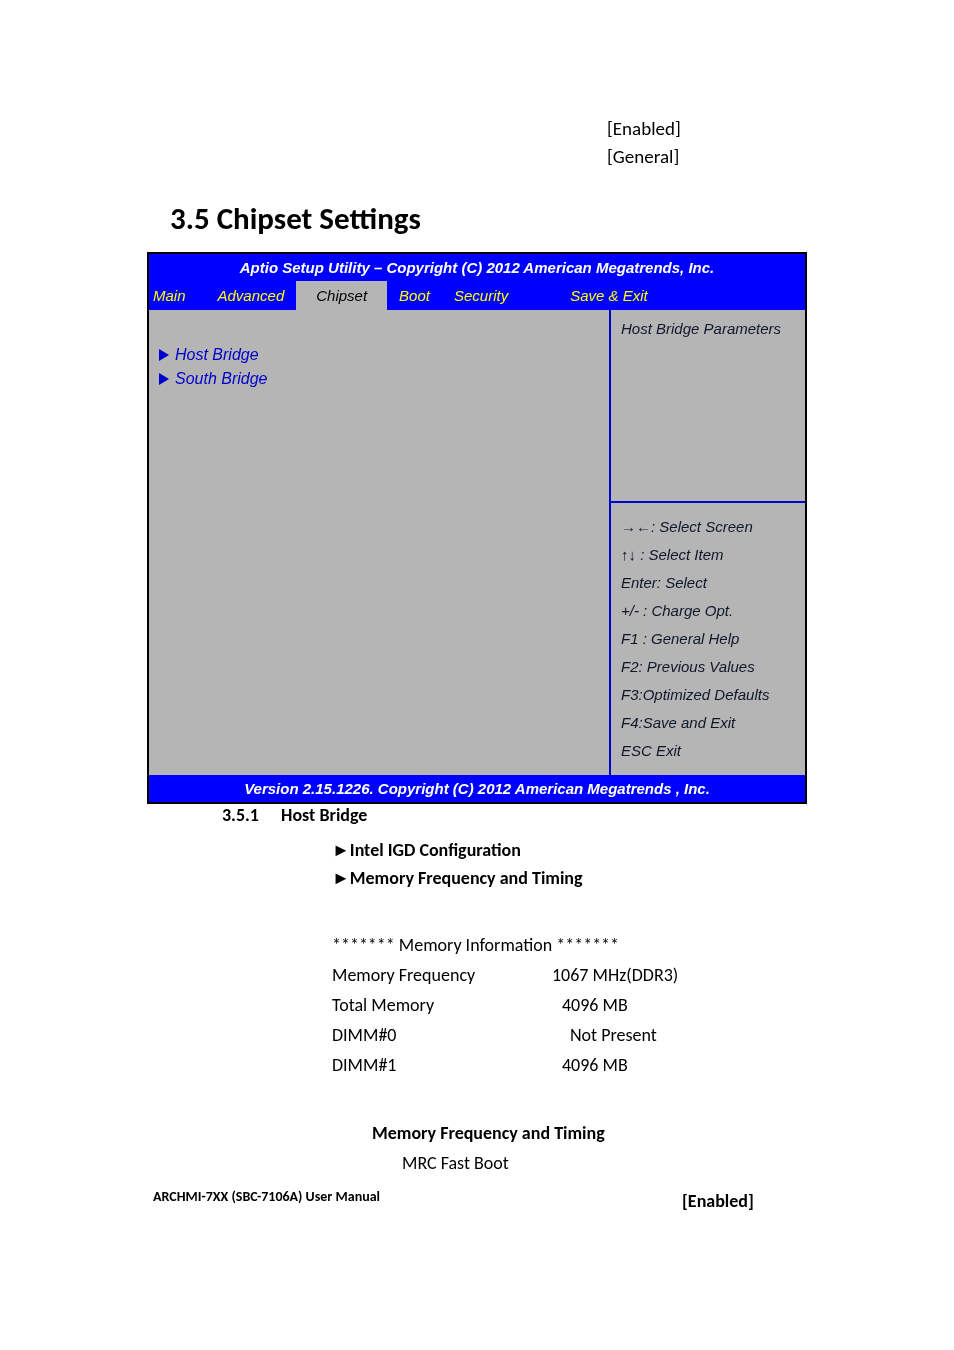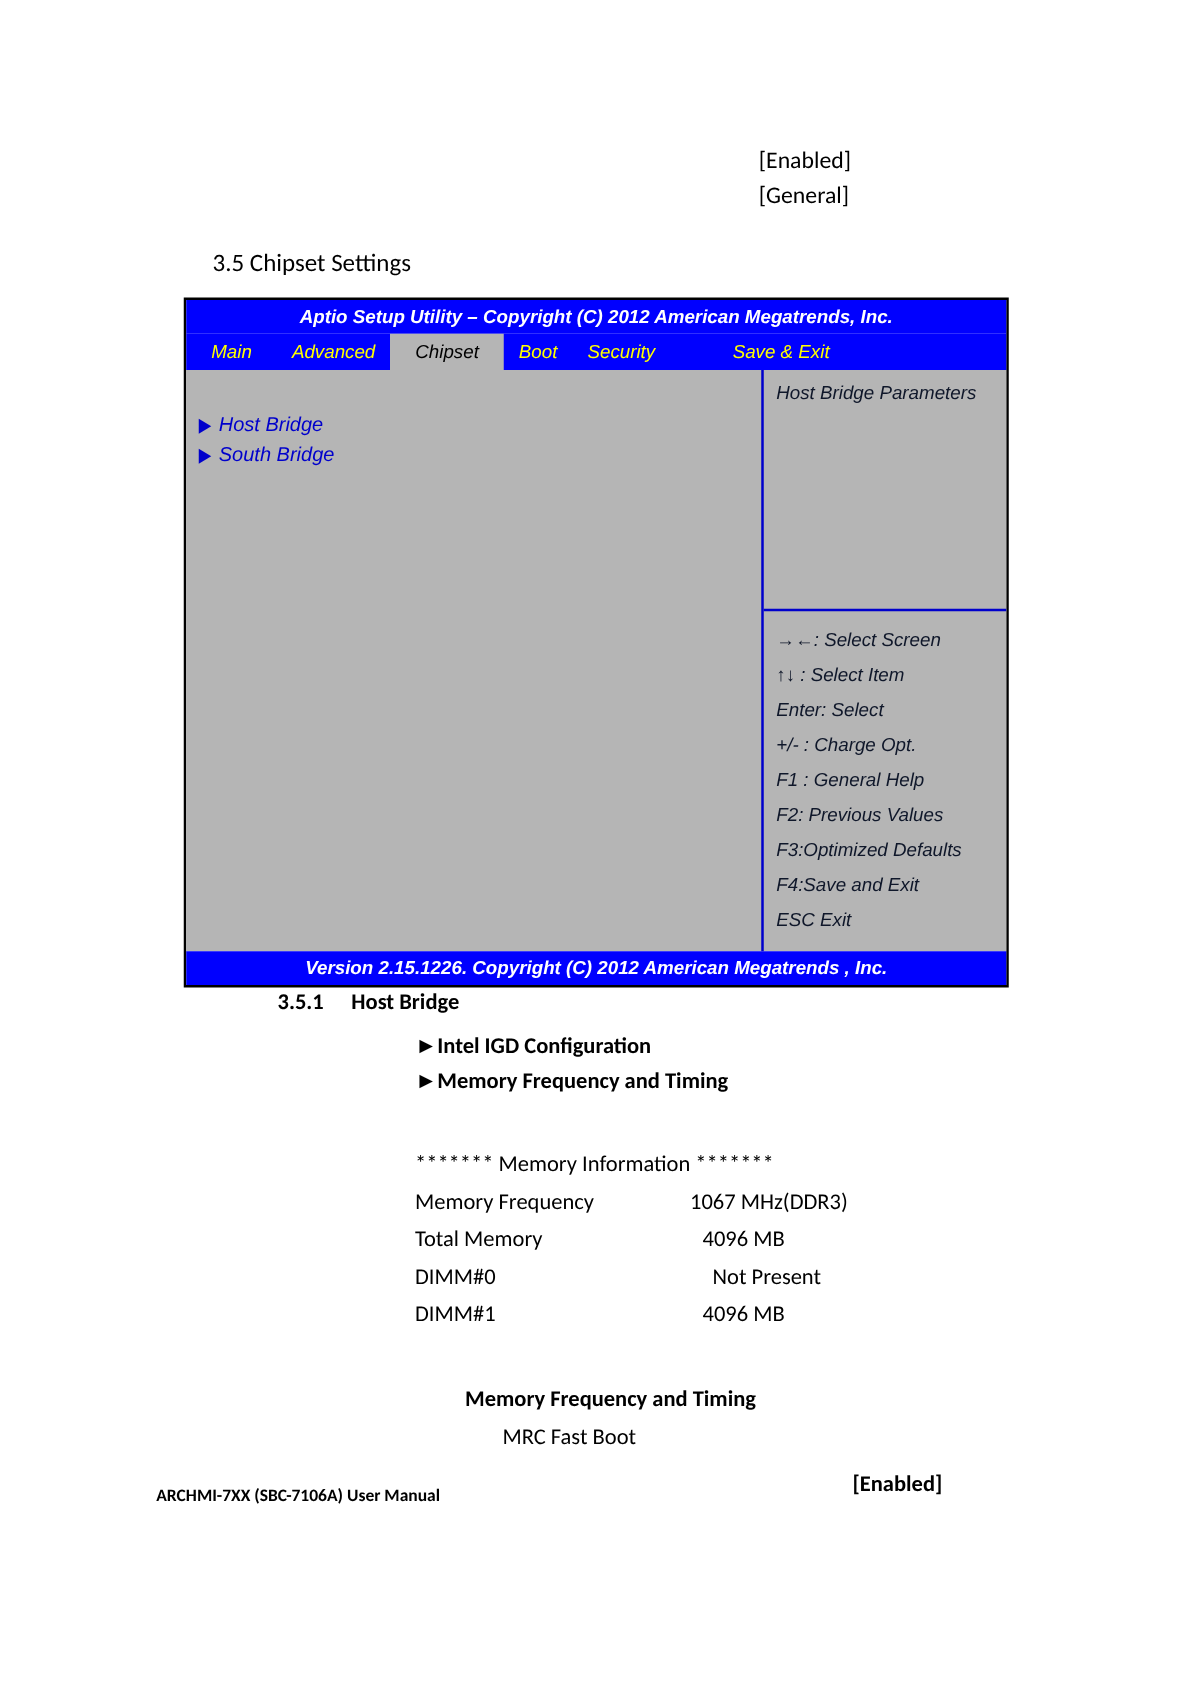--- a/index.html
+++ b/index.html
@@ -14,22 +14,22 @@
     padding: 115px 137px 0 137px;
   }
   .options-top {
     text-align: left;
     margin-left: 470px;
     font-size: 19px;
     line-height: 28px;
     color: #000;
   }
   .section-heading {
-    font-size: 20px;
-    font-weight: normal;
+    font-size: 31px;
+    font-weight: bold;
     margin-top: 28px;
     margin-bottom: 15px;
     margin-left: 33px;
     color: #000;
   }
   .bios-box {
     border: 2px solid #000;
     width: 660px;
     margin-left: 10px;
     font-family: Arial, sans-serif;
@@ -52,21 +52,21 @@
     padding: 6px 12px;
     color: #ffff00;
     font-weight: normal;
     cursor: pointer;
   }
   .tab.active {
     background: #b5b5b5;
     color: #000;
     padding: 6px 20px;
   }
-  .tab-main { padding-left: 20px; padding-right: 20px; }
+  .tab-main { padding-left: 4px; padding-right: 20px; }
   .tab-save { margin-left: 38px; }
   .bios-body {
     display: flex;
     background: #b5b5b5;
     height: 465px;
   }
   .bios-left {
     width: 460px;
     padding: 12px 10px;
     color: #0000cc;
@@ -146,21 +146,21 @@
   .mrc-title { font-weight: bold; }
   .mrc-item { margin-left: 30px; }
   .mrc-enabled {
     font-weight: bold;
     margin-left: 310px;
     margin-top: 8px;
   }
   .footer-label {
     position: absolute;
     bottom: 145px;
-    left: 125px;
+    left: 153px;
     font-size: 14px;
     font-weight: bold;
   }
 </style>
 </head>
 <body>
 
 <div class="page">
   <div class="options-top">
     <div>[Enabled]</div>

